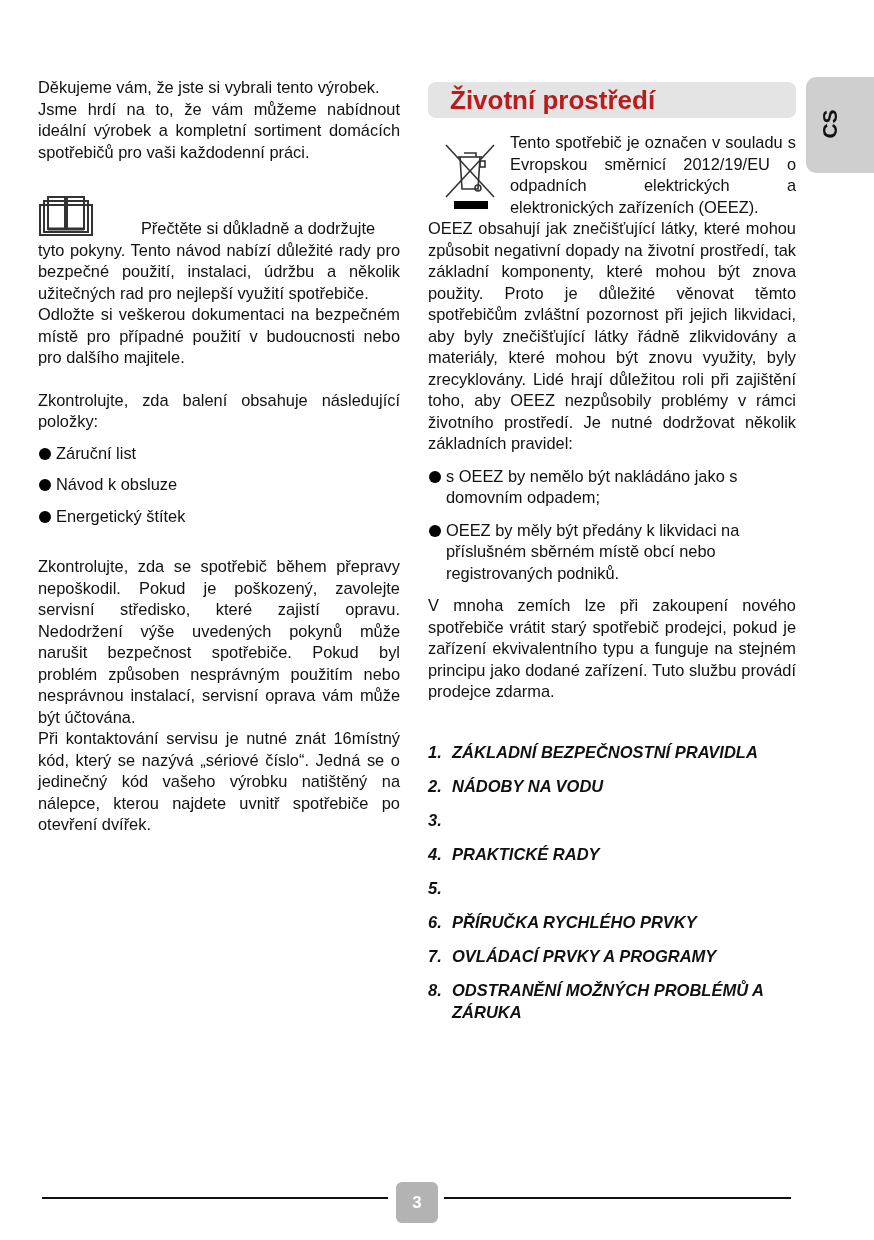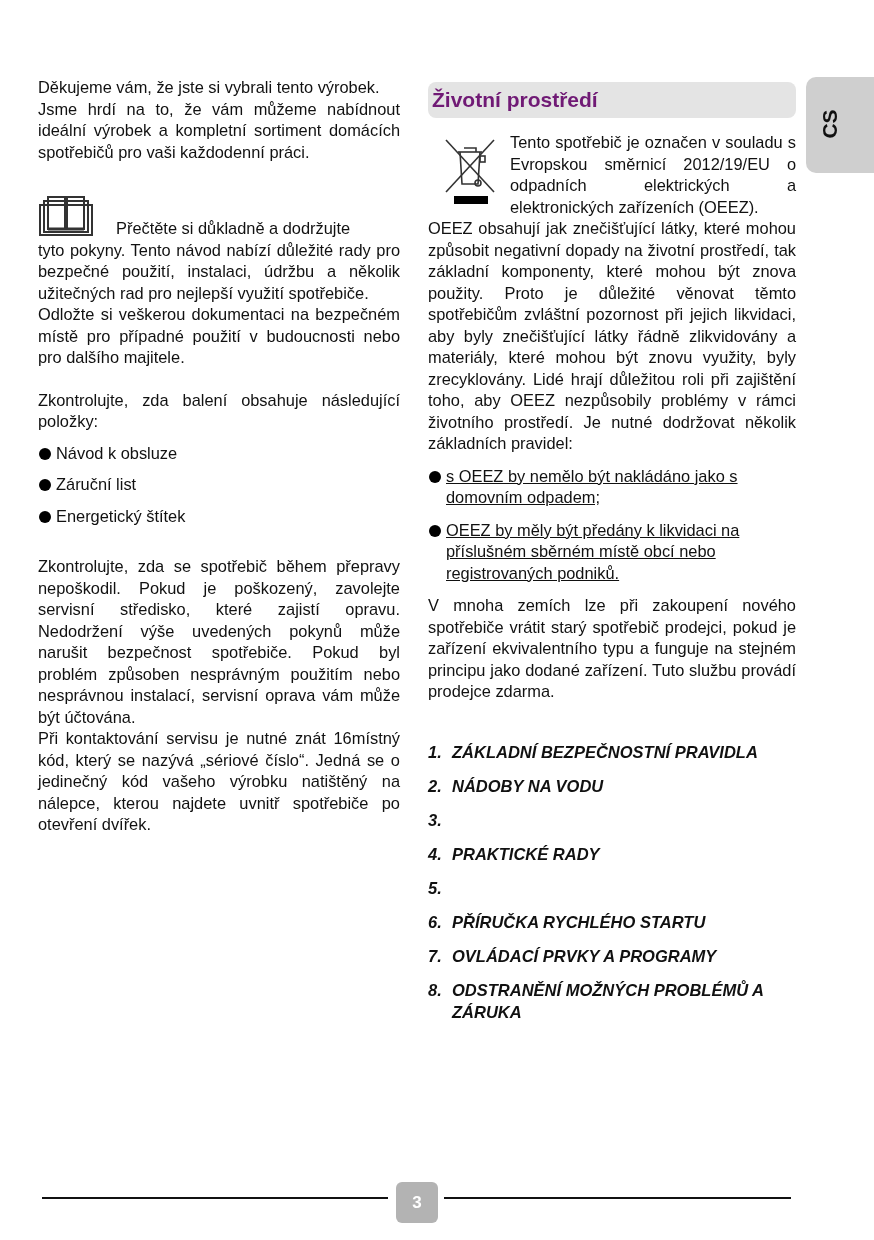--- a/index.html
+++ b/index.html
@@ -9,32 +9,32 @@
     .col { position: absolute; font-size: 16.4px; line-height: 21.5px; }
     .left { left: 38px; top: 77px; width: 362px; }
     .right { left: 428px; top: 82px; width: 368px; }
 
     p.j { text-align: justify; text-align-last: left; }
     .gap-big { height: 21px; }
     .gap-mid { height: 11px; }
 
     .book-row { margin-top: 32px; }
     .book-icon { float: left; width: 58px; height: 42px; margin-right: 20px; margin-top: 0; }
-    .book-first { padding-top: 23px; text-align: left; }
+    .book-first { padding-top: 23px; text-align: center; }
 
     ul.bullets { list-style: none; }
     ul.bullets li { position: relative; padding-left: 18px; }
     ul.bullets li .dot { position: absolute; left: 1px; top: 5px; width: 12px; height: 12px; border-radius: 50%; background: #000; }
     .left ul.bullets li { margin-top: 10px; }
 
-    .right ul.bullets li { margin-top: 11px; text-decoration: underline; }
+    .right ul.bullets li { margin-top: 11px; }
 
-    .band { height: 36px; background: #e4e4e4; border-radius: 8px; font-weight: bold; font-size: 21px; line-height: 36px; padding-left: 4px; color: #701a75; }
+    .band { height: 36px; background: #e4e4e4; border-radius: 8px; font-weight: bold; font-size: 26px; line-height: 36px; padding-left: 22px; color: #b91c1c; }
 
-    .weee-wrap { display: flex; margin-top: 14px; }
+    .weee-wrap { display: flex; margin-top: 14px; align-items: flex-end; }
     .weee-icon { width: 60px; flex: none; margin-left: 14px; margin-right: 8px; padding-top: 4px; }
     .weee-text { flex: 1; }
 
     ol.toc { list-style: none; margin-top: 14px; }
     ol.toc li { font-weight: bold; font-style: italic; font-size: 16.5px; line-height: 22px; margin-bottom: 12px; display: flex; }
     ol.toc li .num { width: 24px; flex: none; }
 
     .cs-tab { position: absolute; left: 806px; top: 77px; width: 68px; height: 96px; background: #cfcfcf; border-radius: 10px 0 0 10px; }
     .cs-label { position: absolute; left: 10px; top: 30px; width: 28px; height: 34px; display: flex; align-items: center; justify-content: center; transform: rotate(-90deg); font-weight: bold; font-size: 21px; color: #111; }
 
@@ -63,22 +63,22 @@
       </svg>
     </span>
     <p class="book-first">Přečtěte si důkladně a dodržujte</p>
     <p class="j" style="clear: both;">tyto pokyny. Tento návod nabízí důležité rady pro bezpečné použití, instalaci, údržbu a několik užitečných rad pro nejlepší využití spotřebiče.</p>
   </div>
   <p class="j">Odložte si veškerou dokumentaci na bezpečném místě pro případné použití v budoucnosti nebo pro dalšího majitele.</p>
 
   <div class="gap-big"></div>
   <p class="j">Zkontrolujte, zda balení obsahuje následující položky:</p>
   <ul class="bullets">
+    <li><span class="dot"></span><span>Záruční list</span></li>
     <li><span class="dot"></span><span>Návod k obsluze</span></li>
-    <li><span class="dot"></span><span>Záruční list</span></li>
     <li><span class="dot"></span><span>Energetický štítek</span></li>
   </ul>
 
   <div style="height: 29px;"></div>
   <p class="j">Zkontrolujte, zda se spotřebič během přepravy nepoškodil. Pokud je poškozený, zavolejte servisní středisko, které zajistí opravu. Nedodržení výše uvedených pokynů může narušit bezpečnost spotřebiče. Pokud byl problém způsoben nesprávným použitím nebo nesprávnou instalací, servisní oprava vám může být účtována.</p>
   <p class="j">Při kontaktování servisu je nutné znát 16místný kód, který se nazývá „sériové číslo“. Jedná se o jedinečný kód vašeho výrobku natištěný na nálepce, kterou najdete uvnitř spotřebiče po otevření dvířek.</p>
 </div>
 
 <div class="col right">
   <div class="band">Životní prostředí</div>
@@ -126,21 +126,21 @@
       </li>
     <li>
         <span class="num">4.</span>
         <span>PRAKTICKÉ RADY</span>
       </li>
     <li>
         <span class="num">5.</span>
       </li>
     <li>
         <span class="num">6.</span>
-        <span>PŘÍRUČKA RYCHLÉHO STARTU</span>
+        <span>PŘÍRUČKA RYCHLÉHO PRVKY</span>
       </li>
     <li>
         <span class="num">7.</span>
         <span>OVLÁDACÍ PRVKY A PROGRAMY</span>
       </li>
     <li>
         <span class="num">8.</span>
         <span style="width: 330px;">ODSTRANĚNÍ MOŽNÝCH PROBLÉMŮ A ZÁRUKA</span>
       </li>
   </ol>

